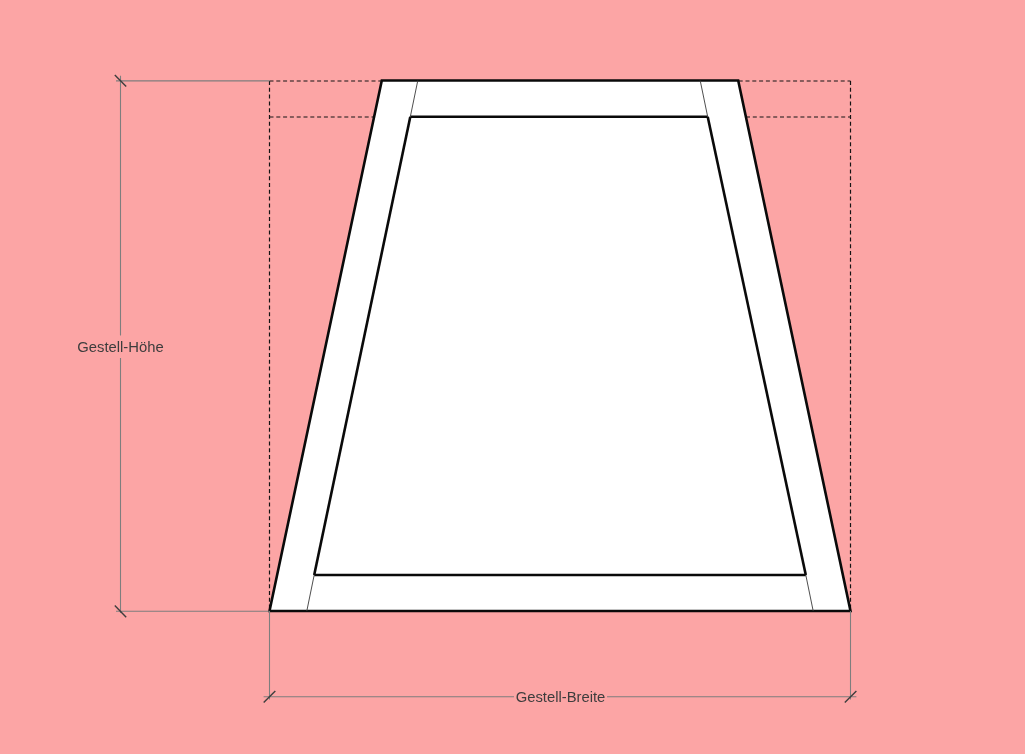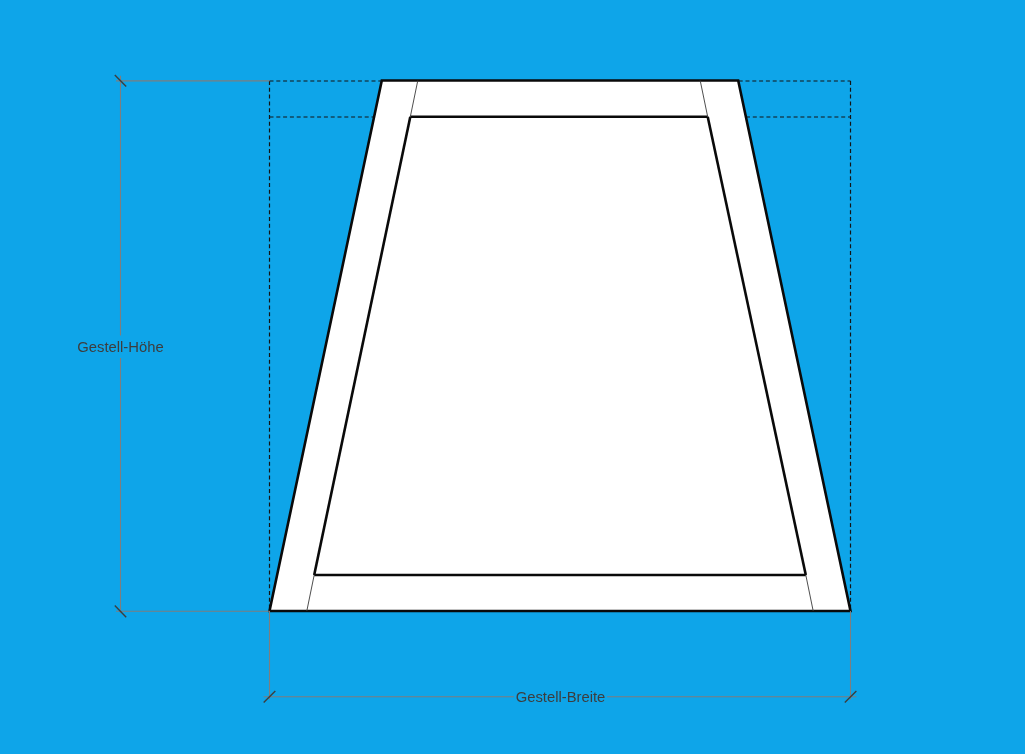--- a/index.html
+++ b/index.html
@@ -1,16 +1,16 @@
 <!DOCTYPE html>
 <html><head>
 <meta charset="utf-8">
 <style>
   html,body{margin:0;padding:0;background:#ffffff;}
-  .page{width:1025px;height:754px;position:relative;overflow:hidden;background:#0ea5e9;}
+  .page{width:1025px;height:754px;position:relative;overflow:hidden;background:#fca5a5;}
   svg{position:absolute;left:0;top:0;}
   text{font-family:"Liberation Sans", sans-serif;fill:#3d3d3d;}
 </style>
 </head>
 <body>
 <div class="page">
 <svg width="1025" height="754" viewBox="0 0 1025 754" style="filter:blur(0.45px)">
 
   <line x1="269.5" y1="81" x2="850.5" y2="81" stroke="#141414" stroke-width="1.2" stroke-dasharray="4 2.8"></line>
 

